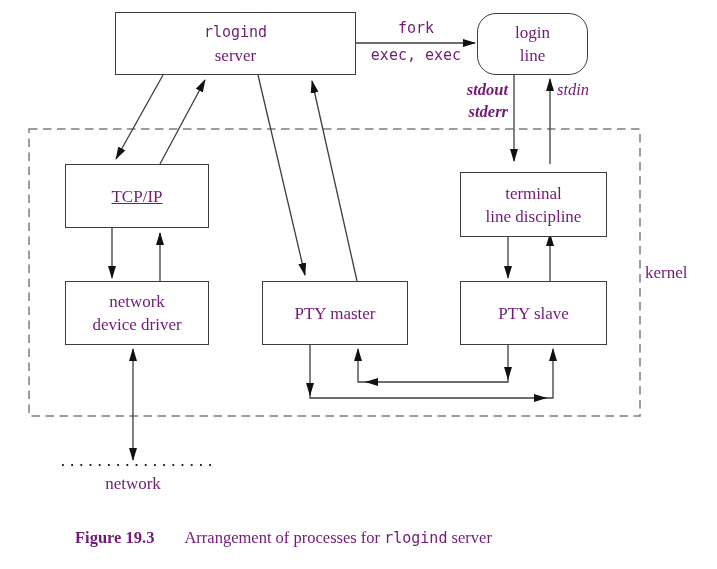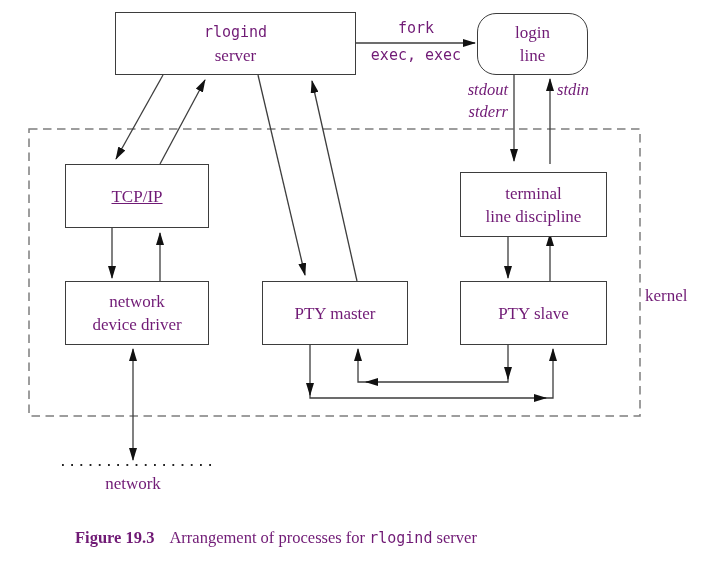--- a/index.html
+++ b/index.html
@@ -63,21 +63,21 @@
   }
   #caption {
     position: absolute;
     left: 75px;
     top: 528px;
     font-size: 16.5px;
     white-space: nowrap;
   }
   #caption .fignum {
     font-weight: bold;
-    margin-right: 15px;
+    margin-right: 30px;
   }
   #caption .capcode {
     font-family: "DejaVu Sans Mono", "Liberation Mono", monospace;
     font-size: 15px;
   }
 </style>
 </head>
 <body>
 
 <div id="stage">
@@ -152,27 +152,27 @@
     <span>line discipline</span>
   </div>
 
   <div class="box" style="left:460px; top:281px; width:147px; height:64px;">
     <span>PTY slave</span>
   </div>
 
   <div class="lbl-mono" style="left:353px; top:47px; width:126px;">exec, exec</div>
   <div class="lbl-mono" style="left:353px; top:20px; width:126px;">fork</div>
 
-  <div class="lbl-ital" style="left:420px; top:79px; width:88px; text-align:right;">
+  <div class="lbl-ital" style="left:420px; top:79px; width:88px; text-align:right;font-weight:bold;">
     <div>stdout</div>
     <div>stderr</div>
   </div>
   <div class="lbl-ital" style="left:557px; top:79px;">stdin</div>
 
-  <div class="lbl" style="left:645px; top:262px;margin-top:23px;">kernel</div>
+  <div class="lbl" style="left:645px; top:262px;">kernel</div>
 
   <div class="lbl" style="left:83px; top:473px; width:100px; text-align:center;">network</div>
 
   <div id="caption">
     <span class="fignum">Figure 19.3</span><span>Arrangement of processes for</span>
     <span class="capcode">rlogind</span>
     <span>server</span>
   </div>
 
 </div>

